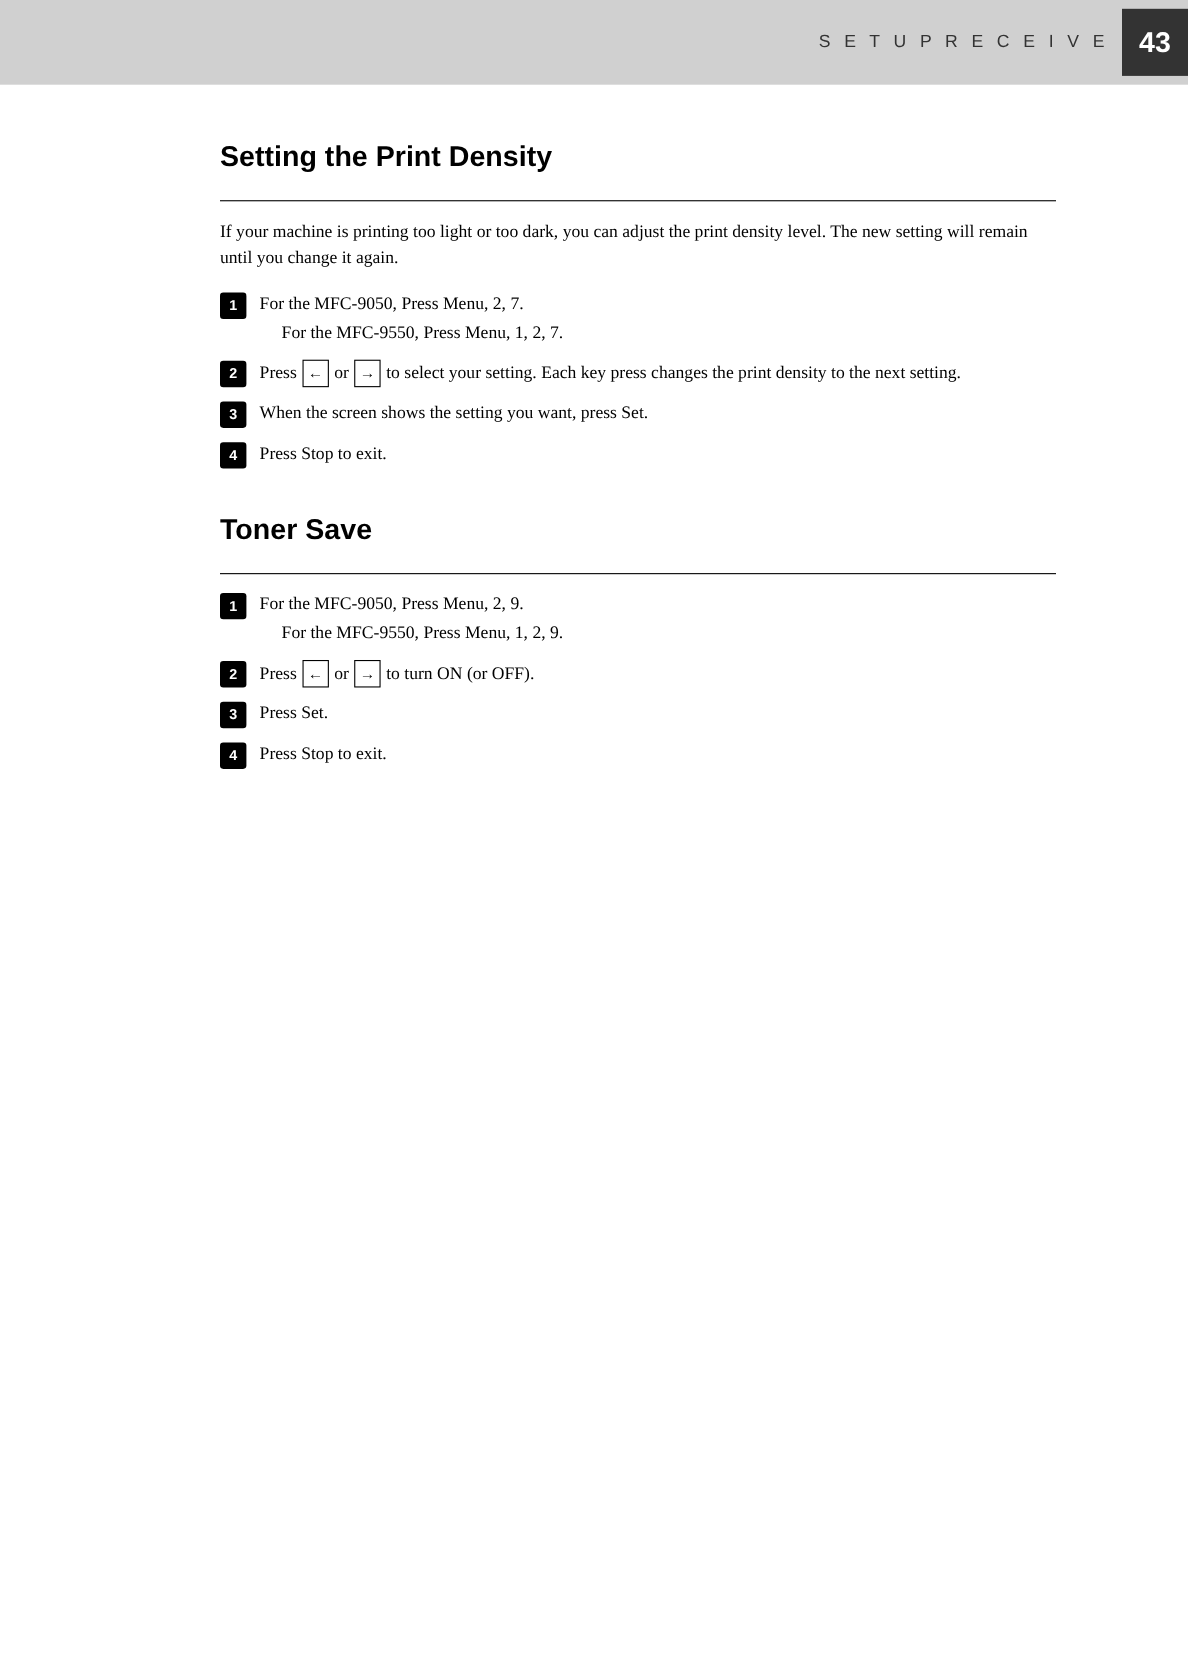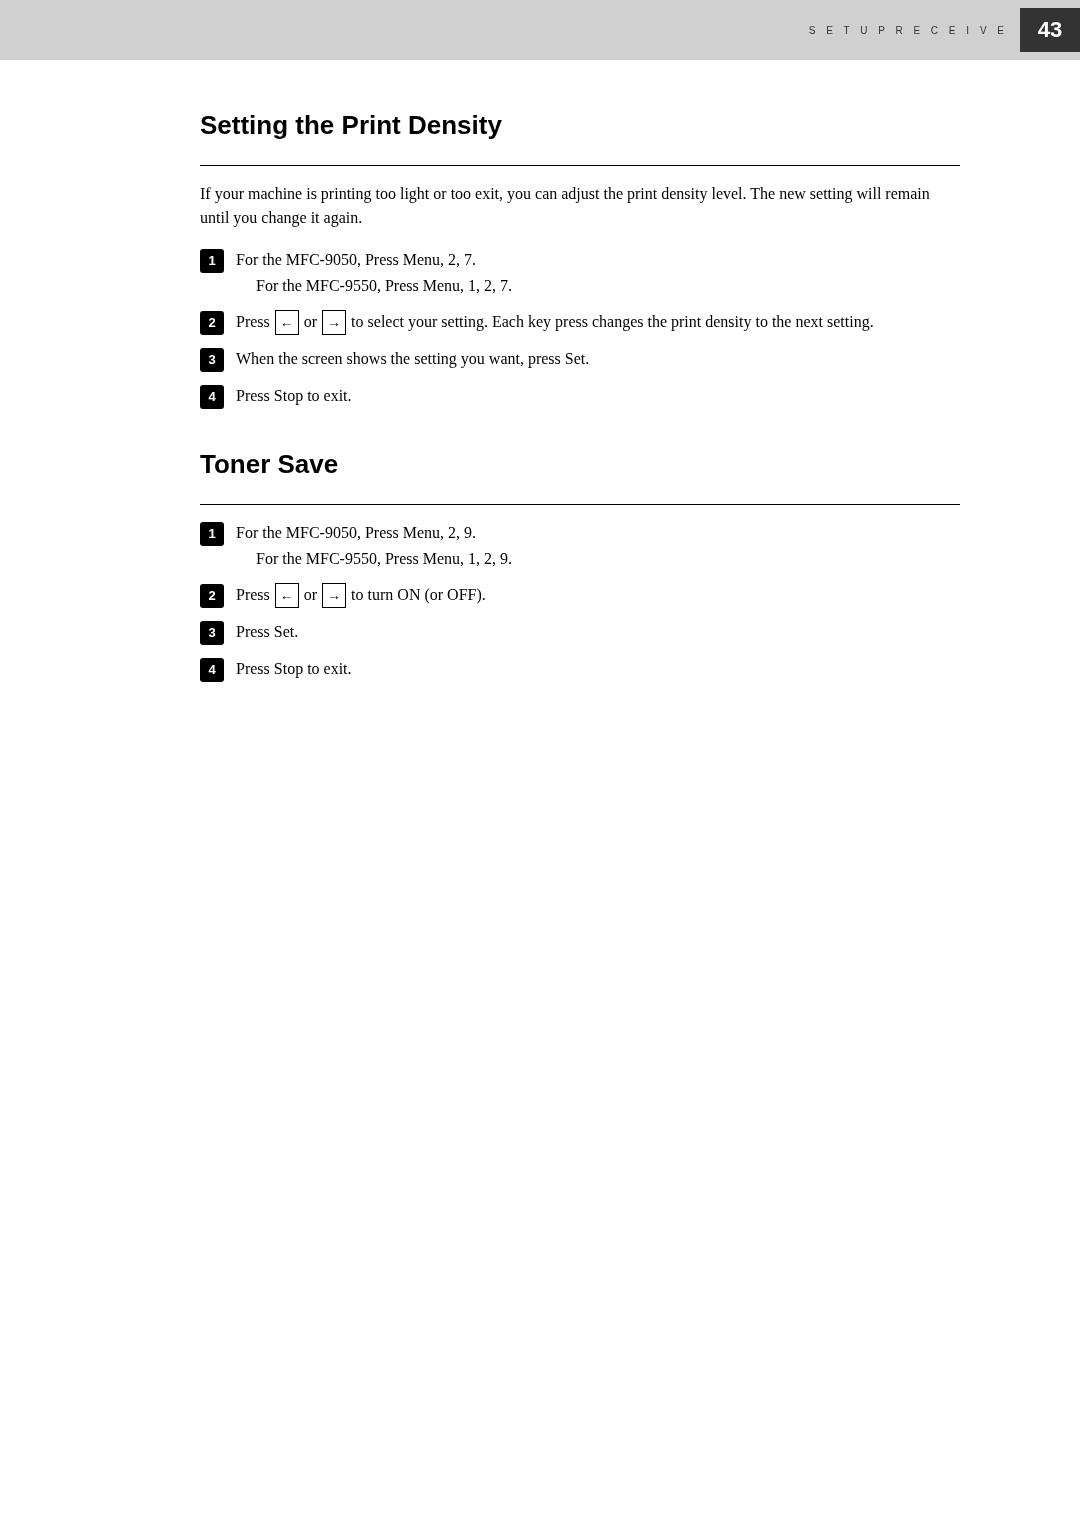--- a/index.html
+++ b/index.html
@@ -29,35 +29,35 @@
       display: flex;
       justify-content: flex-end;
       align-items: center;
       background: #d0d0d0;
       padding: 8px 0;
       margin-bottom: 0;
     }
 
     .header-text {
       font-family: Arial, Helvetica, sans-serif;
-      font-size: 10px;
+      font-size: 16px;
       letter-spacing: 4px;
       color: #333333;
       text-transform: uppercase;
       margin-right: 12px;
     }
 
     .page-number-box {
       background: #333333;
       color: #ffffff;
       font-family: Arial, Helvetica, sans-serif;
-      font-size: 22px;
+      font-size: 26px;
       font-weight: bold;
       width: 60px;
-      height: 44px;
+      height: 61px;
       display: flex;
       align-items: center;
       justify-content: center;
     }
 
     
     .content {
       padding: 50px 120px 50px 200px;
     }
 
@@ -149,21 +149,21 @@
 
   <div class="header">
     <span class="header-text">S E T U P   R E C E I V E</span>
     <div class="page-number-box">43</div>
   </div>
 
   <div class="content">
 
     <div class="section">
       <h2 class="section-title">Setting the Print Density</h2>
-      <p class="section-intro">If your machine is printing too light or too exit, you can adjust the print density level. The new setting will remain until you change it again.</p>
+      <p class="section-intro">If your machine is printing too light or too dark, you can adjust the print density level. The new setting will remain until you change it again.</p>
 
       <ul class="steps">
 
         <li class="step">
           <span class="step-number">1</span>
           <span class="step-content">
             <span>For the MFC-9050, Press <b>Menu</b>, <b>2</b>, <b>7</b>.</span>
             <span class="sub-line">For the MFC-9550, Press <b>Menu</b>, <b>1</b>, <b>2</b>, <b>7</b>.</span>
           </span>
         </li>

